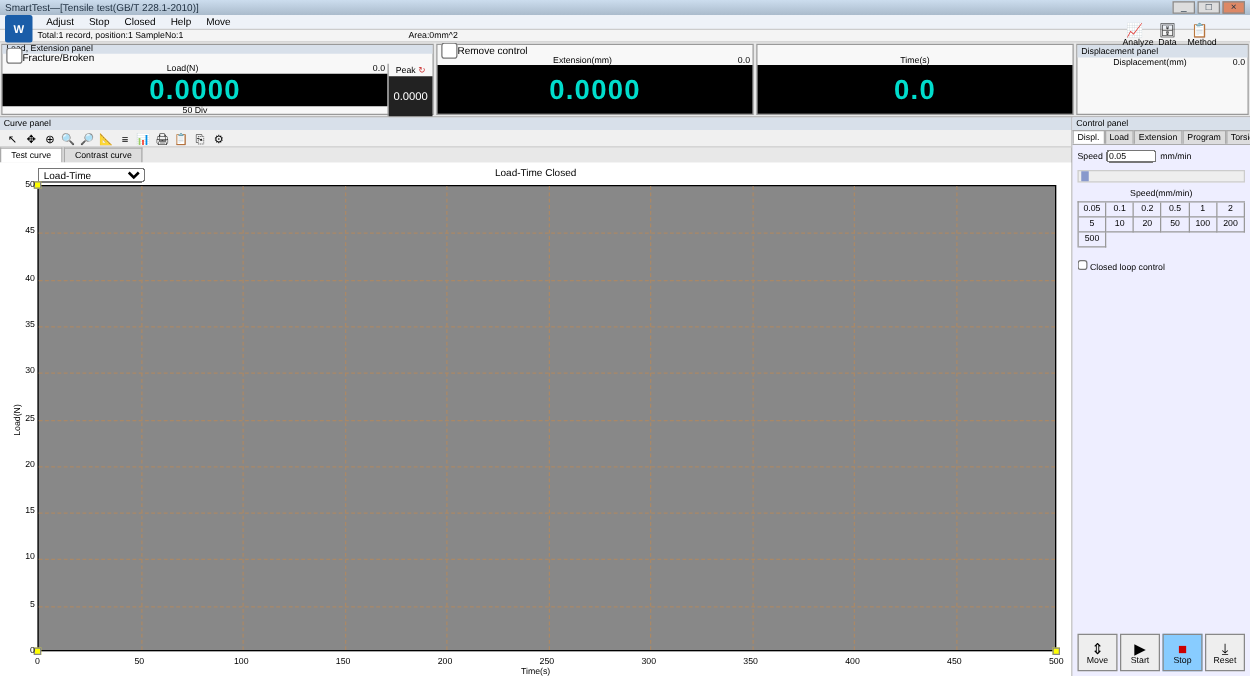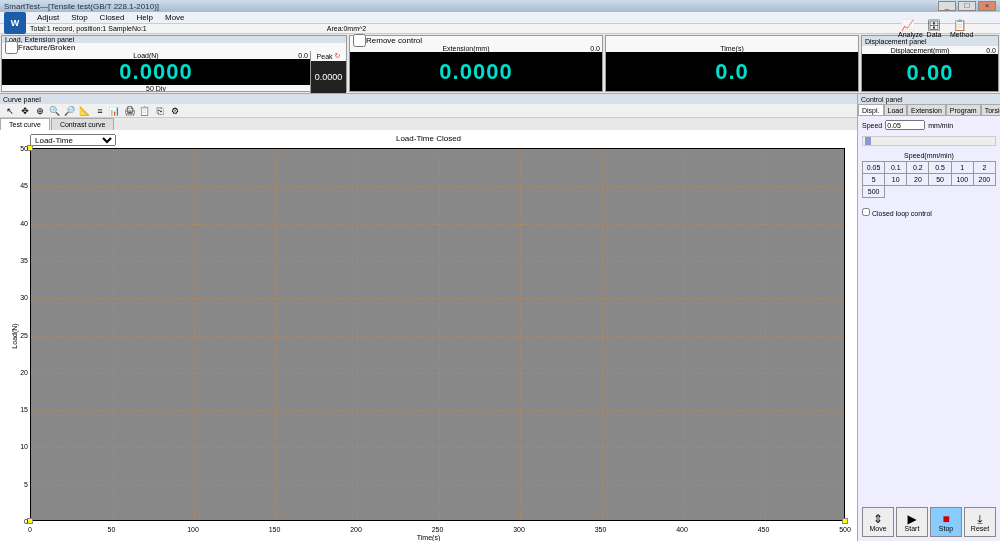--- a/index.html
+++ b/index.html
@@ -114,21 +114,21 @@
       <div class="info-icon"><span class="ic">📋</span>Method</div>
     </div>
 </div>
 
 <div class="readout-row">
 
   <div class="panel" style="width:346px">
     <div class="panel-title">
         <span>Load, Extension panel</span>
       </div>
-    <div style="height:8px;display:flex;align-items:center;padding:0 3px">
+    <div style="height:8px;display:flex;align-items:flex-end;padding:0 3px">
         <input type="checkbox" style="">
         <span>Fracture/Broken</span>
       </div>
     <div class="readout-body">
       <div class="readout-main">
         <div class="readout-header">
             <span class="hlabel">Load(N)</span>
             <span class="hval">0.0</span>
           </div>
         <div class="digital">0.0000</div>
@@ -163,21 +163,20 @@
   </div>
 
   <div class="panel" style="flex:1">
     <div class="panel-title">
         <span>Displacement panel</span>
       </div>
     <div class="readout-header">
         <span class="hlabel">Displacement(mm)</span>
         <span class="hval">0.0</span>
       </div>
-    <div class="digital">0.00</div>
   </div>
 </div>
 
 <div class="mainarea">
   <div class="left">
     <div class="curve-title">Curve panel</div>
     <div class="toolbar" id="toolbar">
         <span>↖</span>
         <span>✥</span>
         <span>⊕</span>

